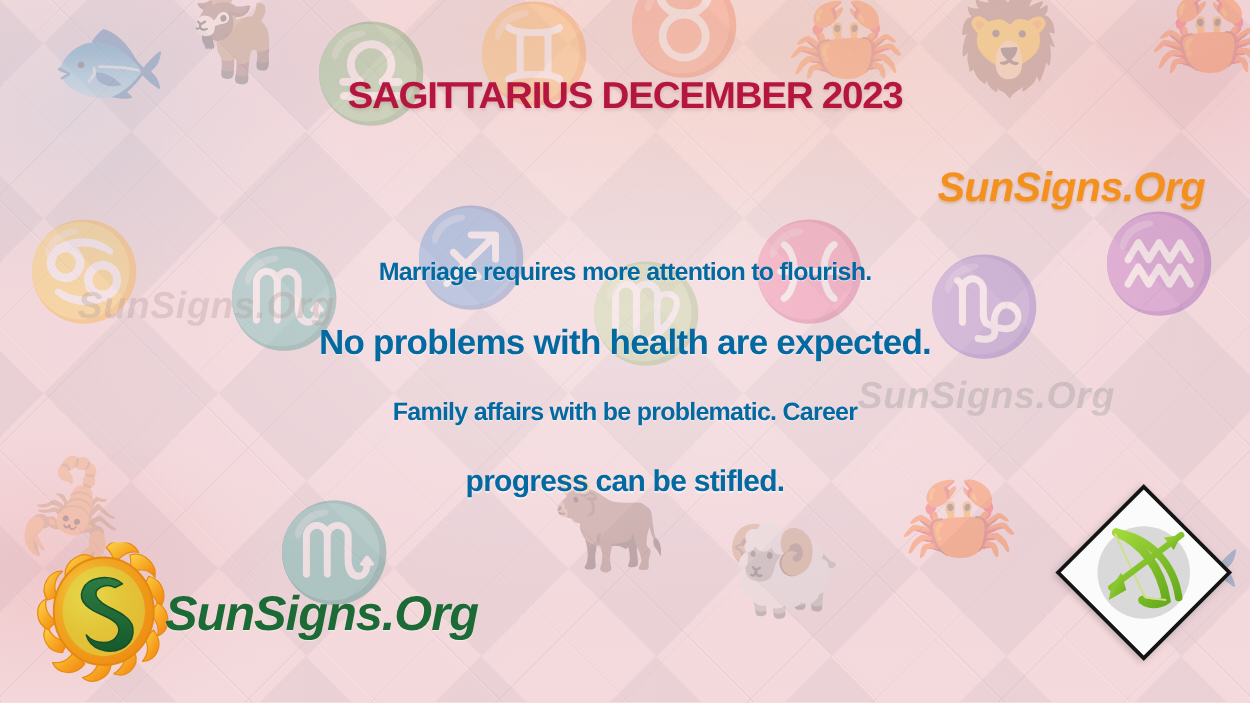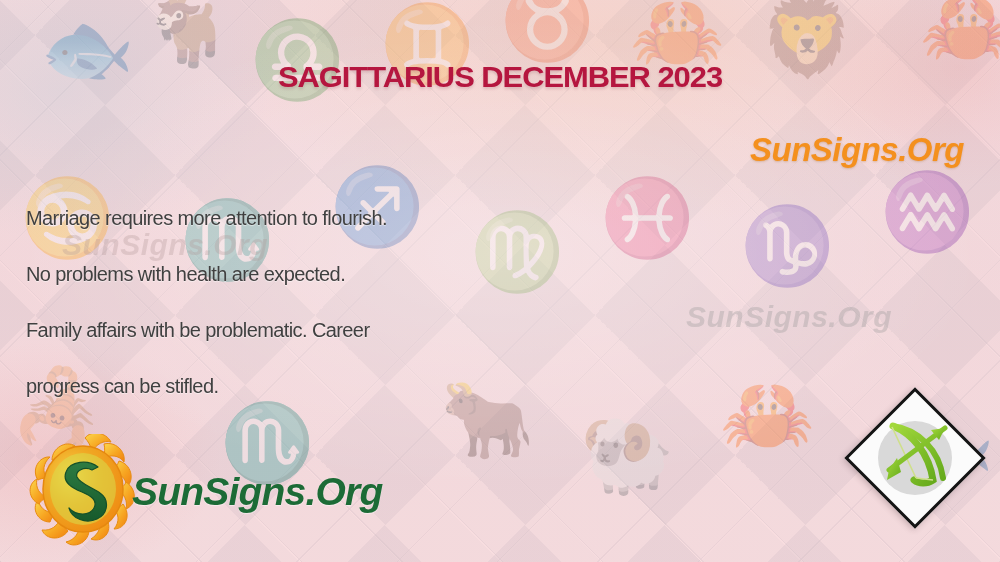--- a/index.html
+++ b/index.html
@@ -101,24 +101,24 @@
     letter-spacing:-.5px;
     text-shadow:0 1px 2px rgba(160,90,10,.25);
     white-space:nowrap;
   }
 
   
   #body-copy {
     position:absolute;
     left:26px; right:26px;
     top:190px;
-    text-align:left;
-    color:#404040;
+    text-align:center;
+    color:#0369a1;
     font-size:44px;
-    font-weight:normal;
+    font-weight:bold;
     line-height:56px;
     letter-spacing:-.6px;
     text-shadow:0 1px 1px rgba(255,255,255,.55);
   }
   #body-copy .bline { white-space:nowrap; }
 
   
   #logo {
     position:absolute;
     left:28px;
@@ -206,23 +206,23 @@
 
   <div class="wm wm-a">SunSigns.Org</div>
   <div class="wm wm-b">SunSigns.Org</div>
 
   <div id="headline" style="font-size: 30px;">SAGITTARIUS DECEMBER 2023</div>
 
   <div id="brand-top">SunSigns.Org</div>
 
   <div id="body-copy">
     <div class="bline" style="font-size: 20px;">Marriage requires more attention to flourish.</div>
-    <div class="bline" style="font-size: 20px;">No problems with health are expected.</div>
+    <div class="bline" style="font-size: 28px;">No problems with health are expected.</div>
     <div class="bline" style="font-size: 20px;">Family affairs with be problematic. Career</div>
-    <div class="bline" style="font-size: 20px;">progress can be stifled.</div>
+    <div class="bline" style="font-size: 24px;">progress can be stifled.</div>
   </div>
 
   <div id="logo">
     <svg id="sun-mark" viewBox="0 0 116 112">
       <defs>
         <radialGradient id="discg" cx="35%" cy="35%" r="75%">
           <stop offset="0%" stop-color="#f8d24a"></stop>
           <stop offset="45%" stop-color="#f0a824"></stop>
           <stop offset="100%" stop-color="#ef8a12"></stop>
         </radialGradient>

